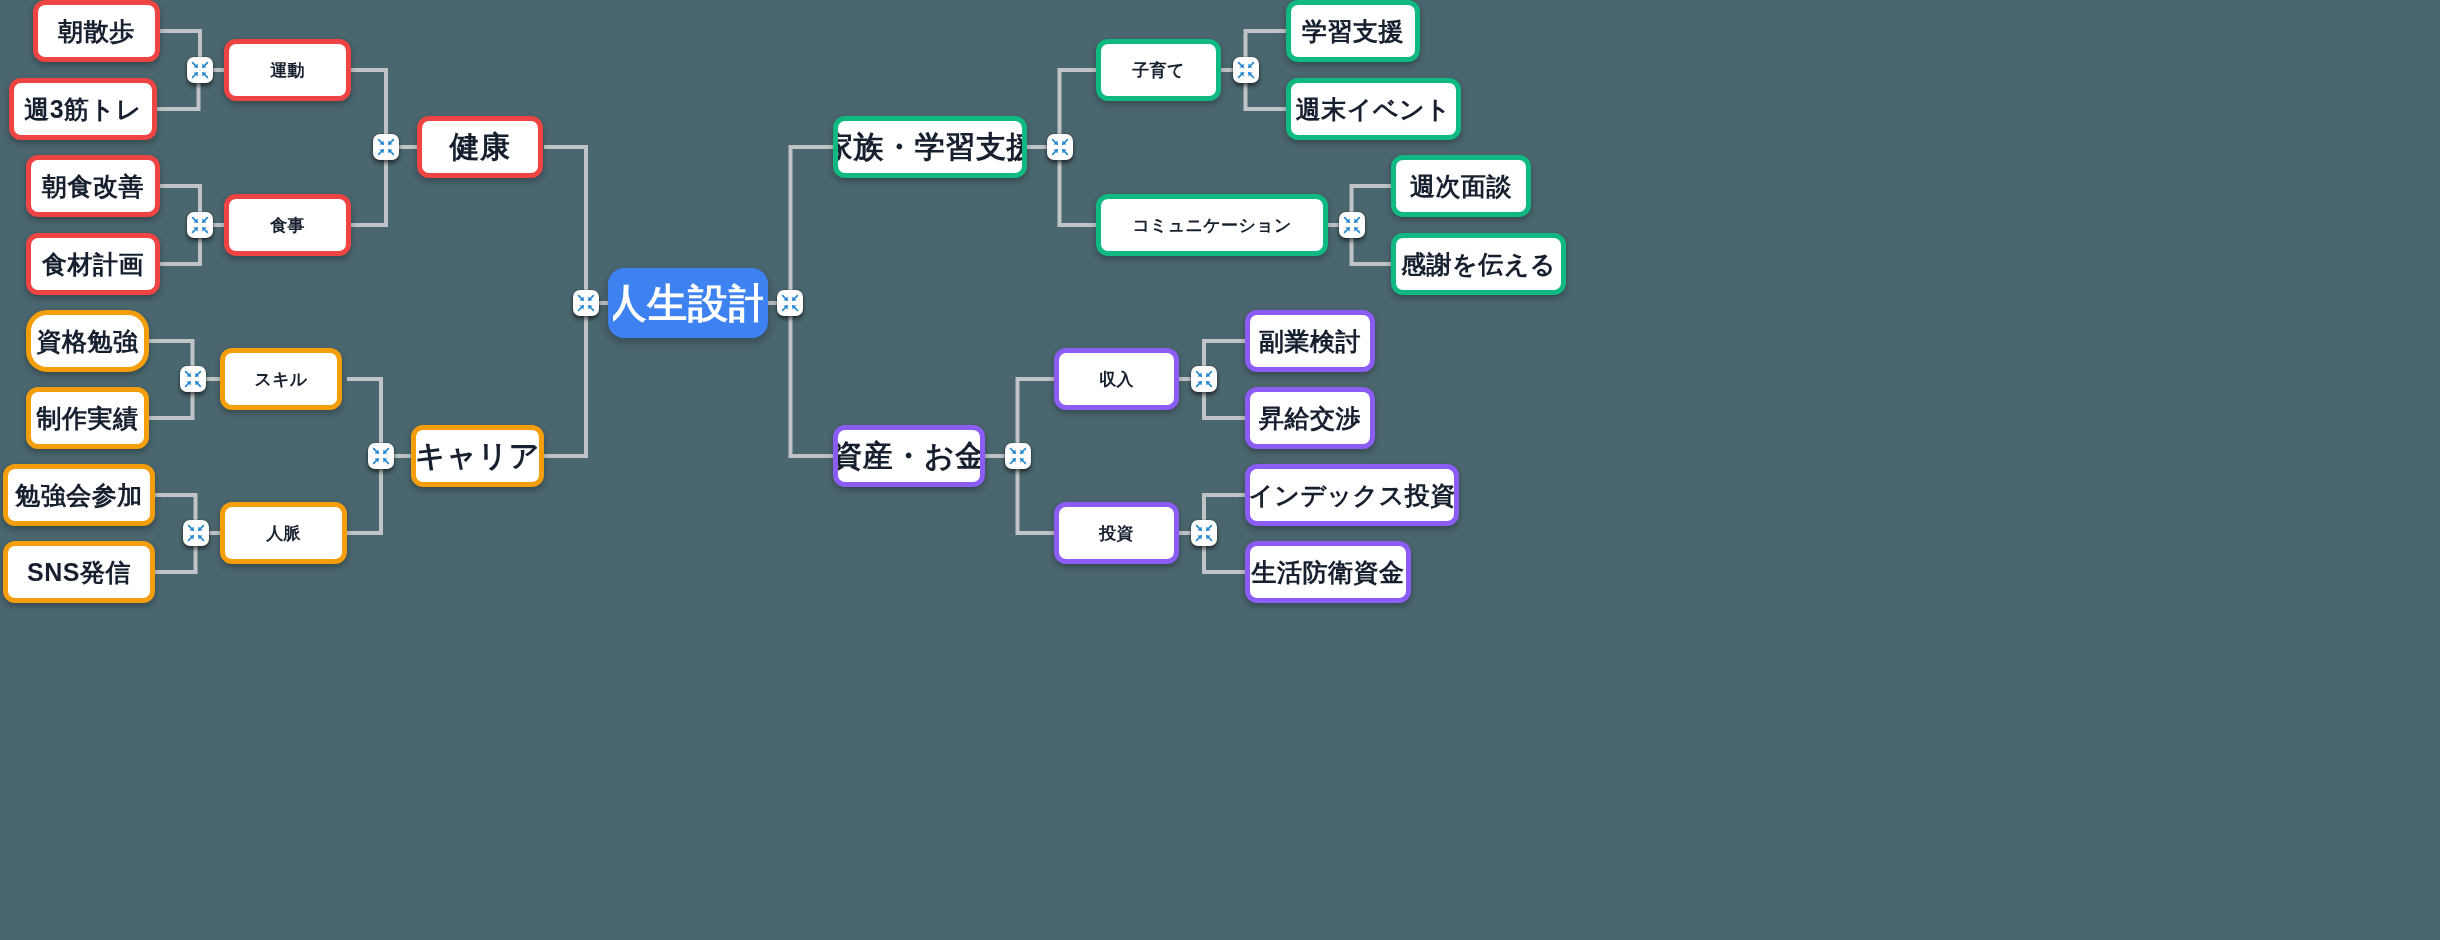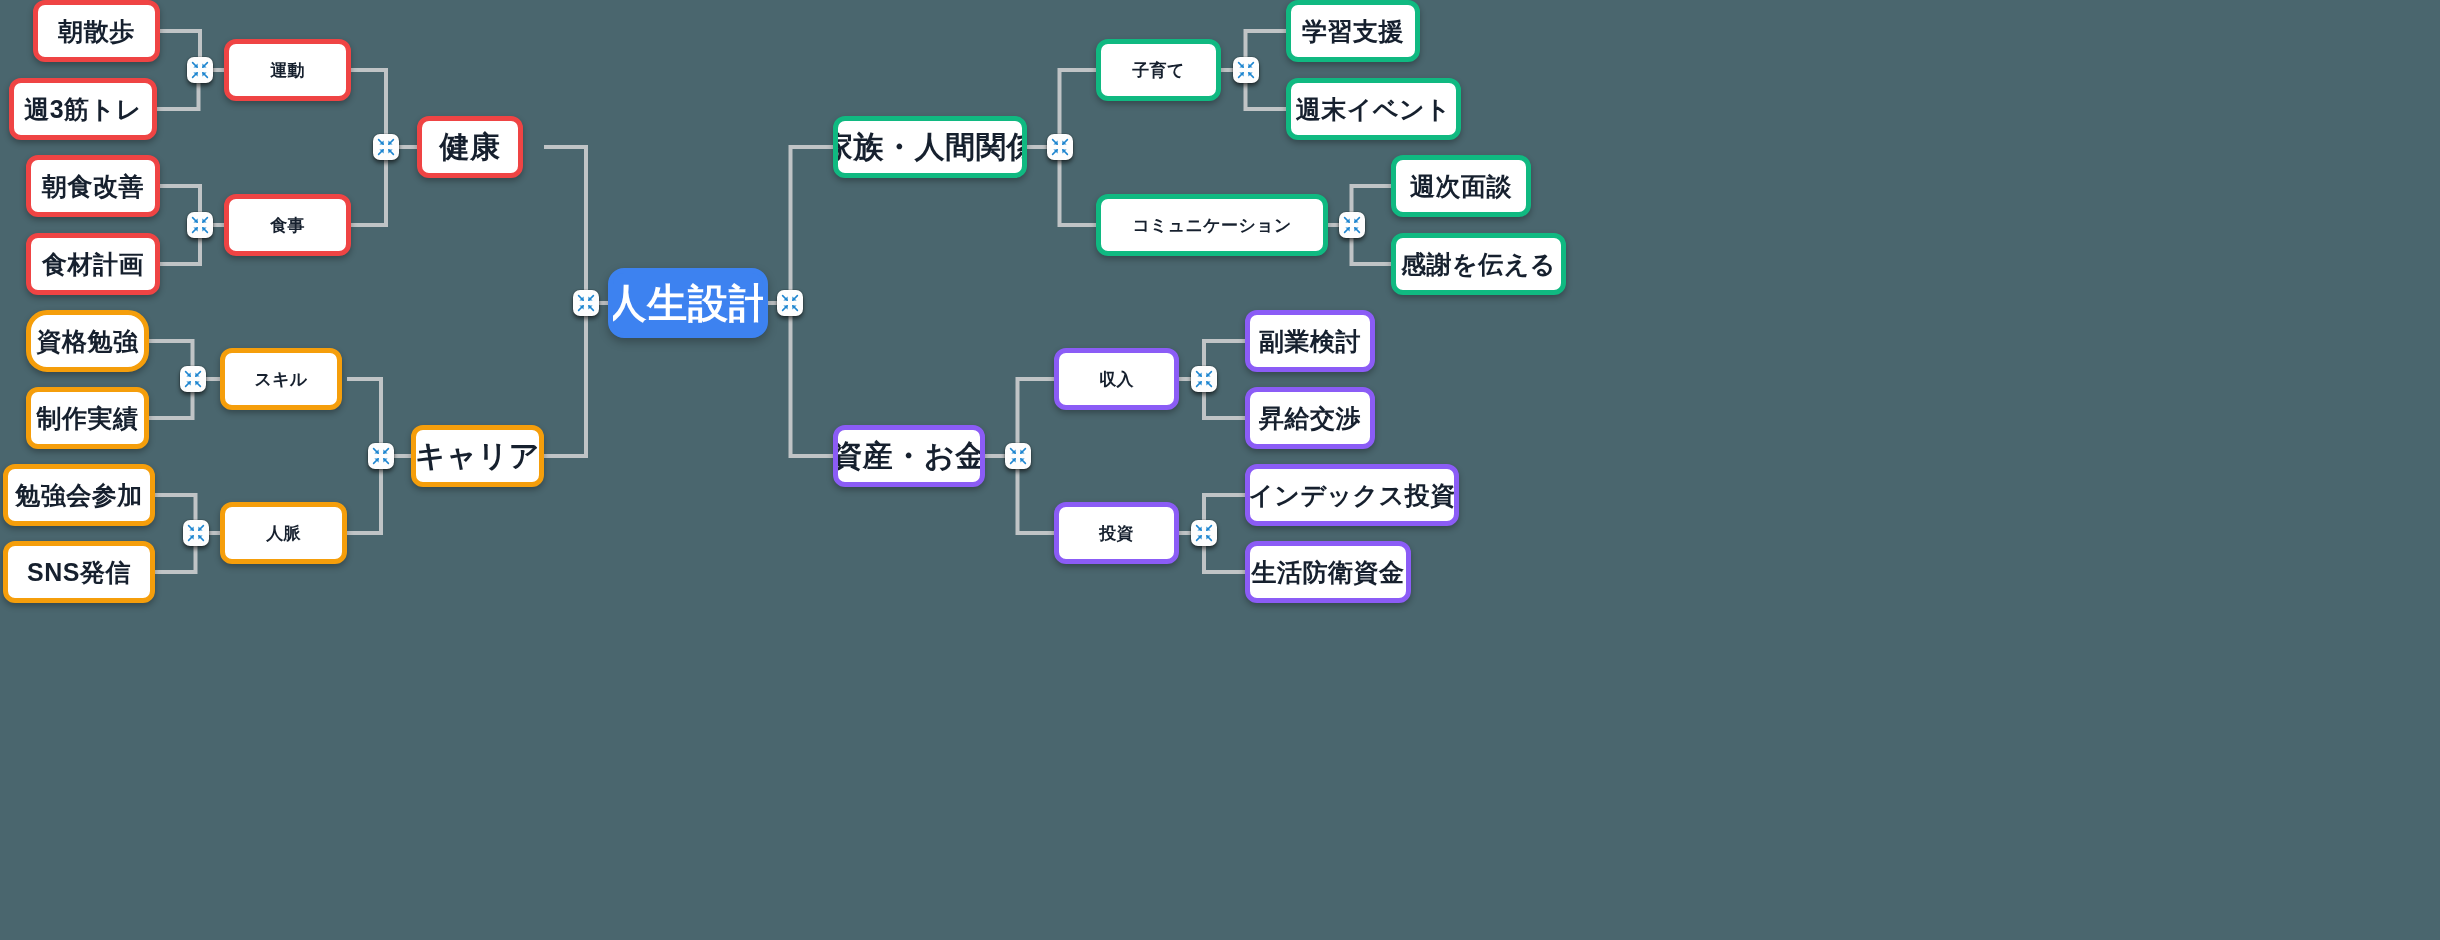--- a/index.html
+++ b/index.html
@@ -88,21 +88,21 @@
       <path d="M 1179 379 H 1204 V 341 H 1245" fill="none" stroke="#c0c4c6" stroke-width="4" stroke-linecap="butt"></path>
       <path d="M 1179 379 H 1204 V 418 H 1245" fill="none" stroke="#c0c4c6" stroke-width="4" stroke-linecap="butt"></path>
       <path d="M 985 456 H 1017.5 V 533 H 1054" fill="none" stroke="#c0c4c6" stroke-width="4" stroke-linecap="butt"></path>
       <path d="M 1179 533 H 1204 V 495 H 1245" fill="none" stroke="#c0c4c6" stroke-width="4" stroke-linecap="butt"></path>
       <path d="M 1179 533 H 1204 V 572 H 1245" fill="none" stroke="#c0c4c6" stroke-width="4" stroke-linecap="butt"></path>
     </svg>
   <div id="nodes">
       <div class="node root rootlbl" style="left: 608px; top: 268px; width: 160px; height: 70px;">
         <span>人生設計</span>
       </div>
-      <div class="node c-red lvl1" style="left: 417px; top: 116px; width: 106px; height: 62px; justify-content: center;">
+      <div class="node c-red lvl1" style="left: 417px; top: 116px; width: 126px; height: 62px; justify-content: center;">
         <span>健康</span>
       </div>
       <div class="node c-red lvl2" style="left: 224px; top: 39px; width: 127px; height: 62px;">
         <span>運動</span>
       </div>
       <div class="node c-red lvl3" style="left: 33px; top: 0px; width: 127px; height: 62px;">
         <span>朝散歩</span>
       </div>
       <div class="node c-red lvl3" style="left: 9px; top: 78px; width: 148px; height: 62px;">
         <span>週3筋トレ</span>
@@ -131,21 +131,21 @@
       <div class="node c-orange lvl2" style="left: 220px; top: 502px; width: 127px; height: 62px;">
         <span>人脈</span>
       </div>
       <div class="node c-orange lvl3" style="left: 3px; top: 464px; width: 152px; height: 62px;">
         <span>勉強会参加</span>
       </div>
       <div class="node c-orange lvl3" style="left: 3px; top: 541px; width: 152px; height: 62px;">
         <span>SNS発信</span>
       </div>
       <div class="node c-green lvl1" style="left: 833px; top: 116px; width: 194px; height: 62px;">
-        <span>家族・人間関係</span>
+        <span>家族・学習支援</span>
       </div>
       <div class="node c-green lvl2" style="left: 1096px; top: 39px; width: 125px; height: 62px;">
         <span>子育て</span>
       </div>
       <div class="node c-green lvl3" style="left: 1286px; top: 0px; width: 134px; height: 62px;">
         <span>学習支援</span>
       </div>
       <div class="node c-green lvl3" style="left: 1286px; top: 78px; width: 175px; height: 62px;">
         <span>週末イベント</span>
       </div>

